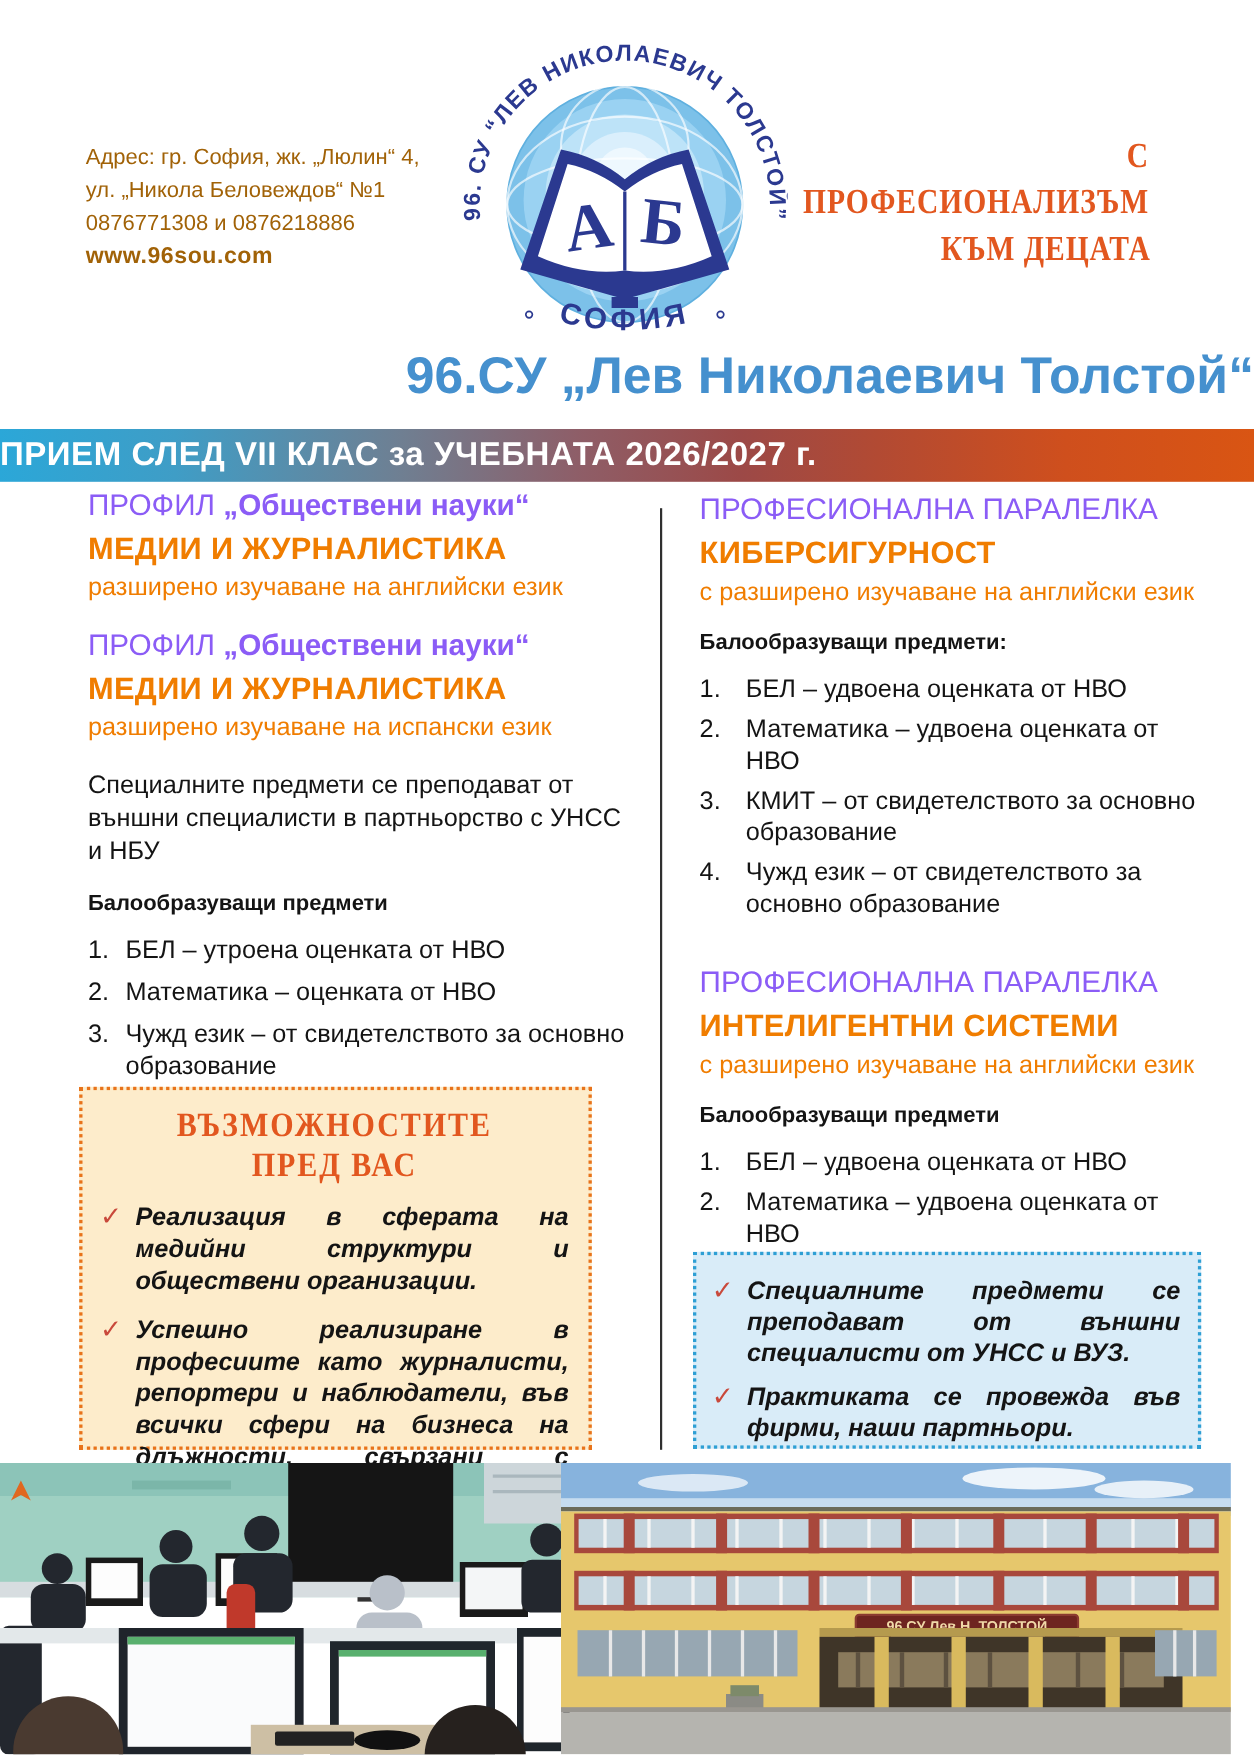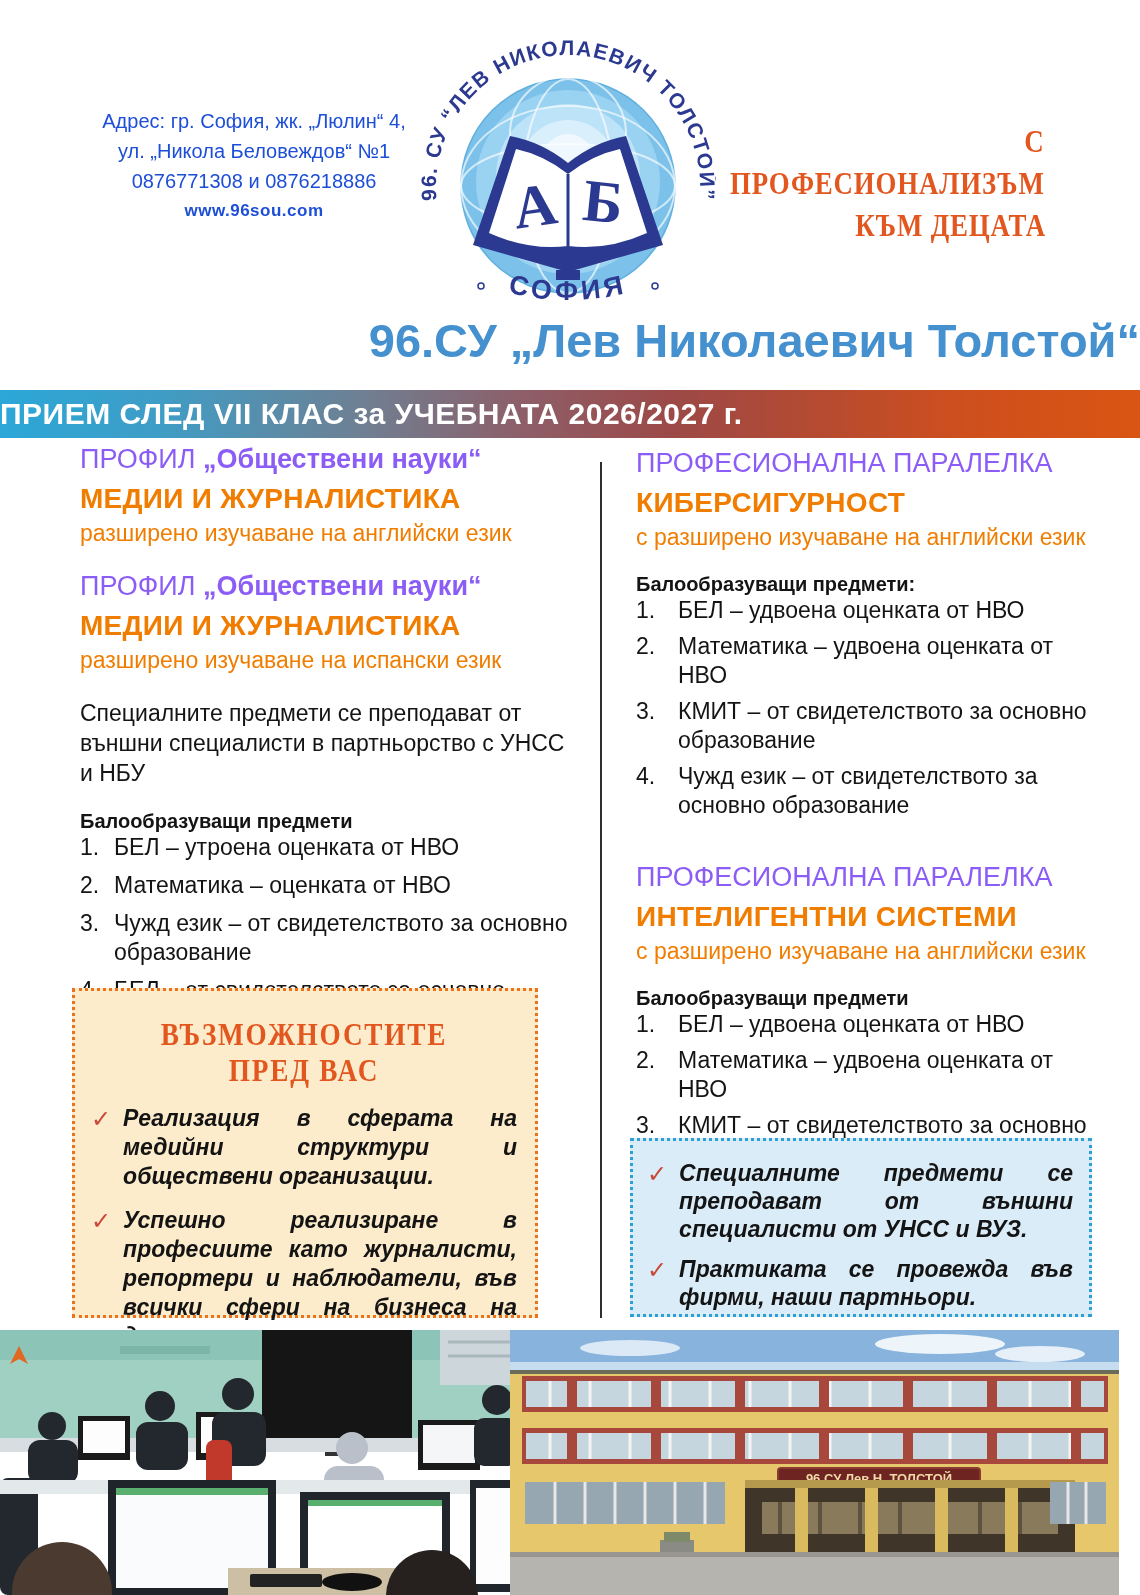--- a/index.html
+++ b/index.html
@@ -1,22 +1,22 @@
 <!DOCTYPE html>
 <html><head>
 <meta charset="utf-8">
 <style>
   *{margin:0;padding:0;box-sizing:border-box}
   html,body{width:1140px;height:1595px}
   body{position:relative;background:#fff;font-family:"Liberation Sans","DejaVu Sans",sans-serif;color:#141414;overflow:hidden}
   .abs{position:absolute}
 
   
-  .address{left:78px;top:106px;width:352px;text-align:center;font-size:20px;line-height:30px;color:#1d4ed8}
-  .address .site{font-weight:700;font-size:17px;letter-spacing:.5px}
+  .address{left:78px;top:128px;width:352px;text-align:left;font-size:20px;line-height:30px;color:#a16207}
+  .address .site{font-weight:700;font-size:21px;letter-spacing:.5px}
   .logo-wrap{left:421px;top:18px;width:295px;height:302px}
   .tagline{left:700px;top:120px;width:364px;text-align:right;color:#e2571f;
            font-family:"Liberation Serif","DejaVu Serif",serif;font-weight:700;
            font-size:32px;line-height:42px;letter-spacing:1px}
   .tagline .narrow{display:inline-block;transform:scaleX(.84);transform-origin:center}
 
   .school-title{left:0;top:313px;width:1140px;text-align:right;color:#4590ce;
                 font-size:47px;font-weight:700}
   .banner{left:0;top:390px;width:1140px;height:48px;line-height:48px;text-align:left;
           color:#fff;font-size:30px;font-weight:700;letter-spacing:.5px;
@@ -27,29 +27,29 @@
   
   .col-left{left:80px;top:444px;width:488px}
   .col-right{left:636px;top:448px;width:452px}
   .h-label{font-size:27px;color:#8b5cf6}
   .h-label b{font-weight:700}
   .h-major{font-size:28px;font-weight:700;color:#f07d00;margin-top:8px;letter-spacing:.3px}
   .h-sub{font-size:23px;color:#f07d00;margin-top:5px}
   .profile-block{margin-bottom:24px}
   .para{font-size:23px;line-height:30px;margin-top:12px}
   .subj-head{font-size:20px;font-weight:700;margin-top:22px}
-  ol.subjects{list-style:none;counter-reset:n;}
+  ol.subjects{list-style:none;counter-reset:n;margin-top:16px}
   ol.subjects li{counter-increment:n;font-size:23px;line-height:29px;margin-bottom:9px;
                  padding-left:34px;position:relative}
   .col-right ol.subjects li{padding-left:42px;margin-bottom:7px}
   ol.subjects li::before{content:counter(n) ".";position:absolute;left:0}
 
   
   .opps-box{left:72px;top:988px;width:466px;height:330px;background:#fdeccb;
-            border:3px dotted #e8731a;padding:24px 18px 10px 16px}
+            border:3px dotted #e8731a;padding:12px 18px 10px 16px}
   .opps-title{text-align:center;font-family:"Liberation Serif","DejaVu Serif",serif;
               font-weight:700;color:#e2571f;font-size:31px;letter-spacing:2px;margin-top:2px}
   .opps-title .narrow{display:inline-block;transform:scaleX(.88);transform-origin:center}
   .check-item{display:flex;gap:12px;margin-top:15px;font-size:23px;line-height:29px;
               font-weight:700;font-style:italic;text-align:justify}
   .check{color:#c9493b;font-style:normal;font-size:24px;flex:0 0 20px;line-height:29px}
   .practice-box{left:630px;top:1138px;width:462px;height:179px;background:#d9ecf8;
                 border:3px dotted #2e9fd4;padding:6px 16px 8px 14px}
   .practice-box .check-item{line-height:28px;margin-top:12px}
 

